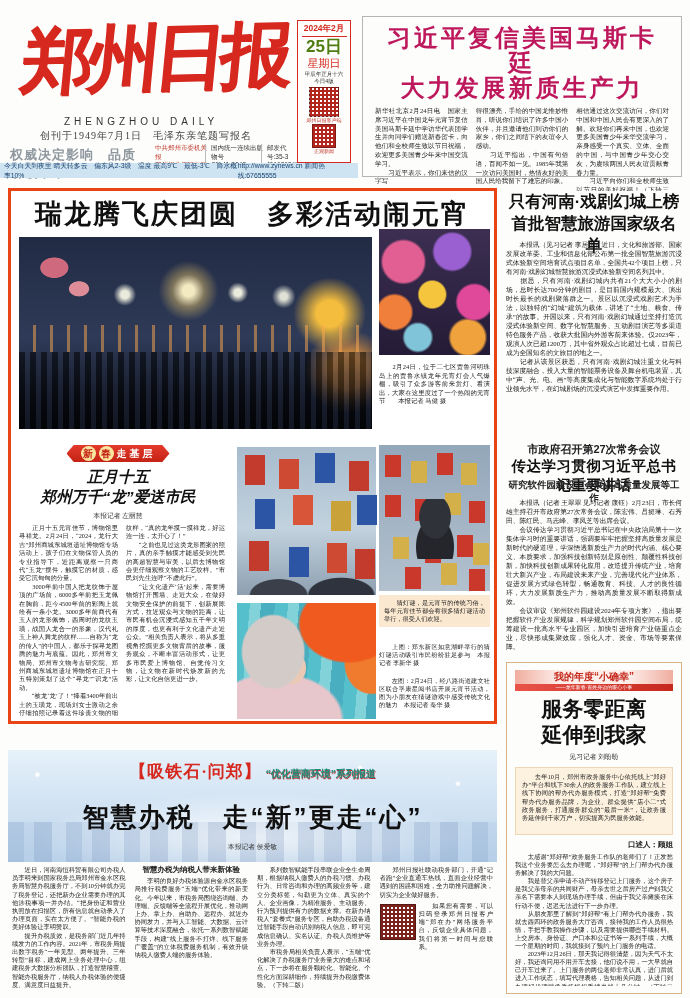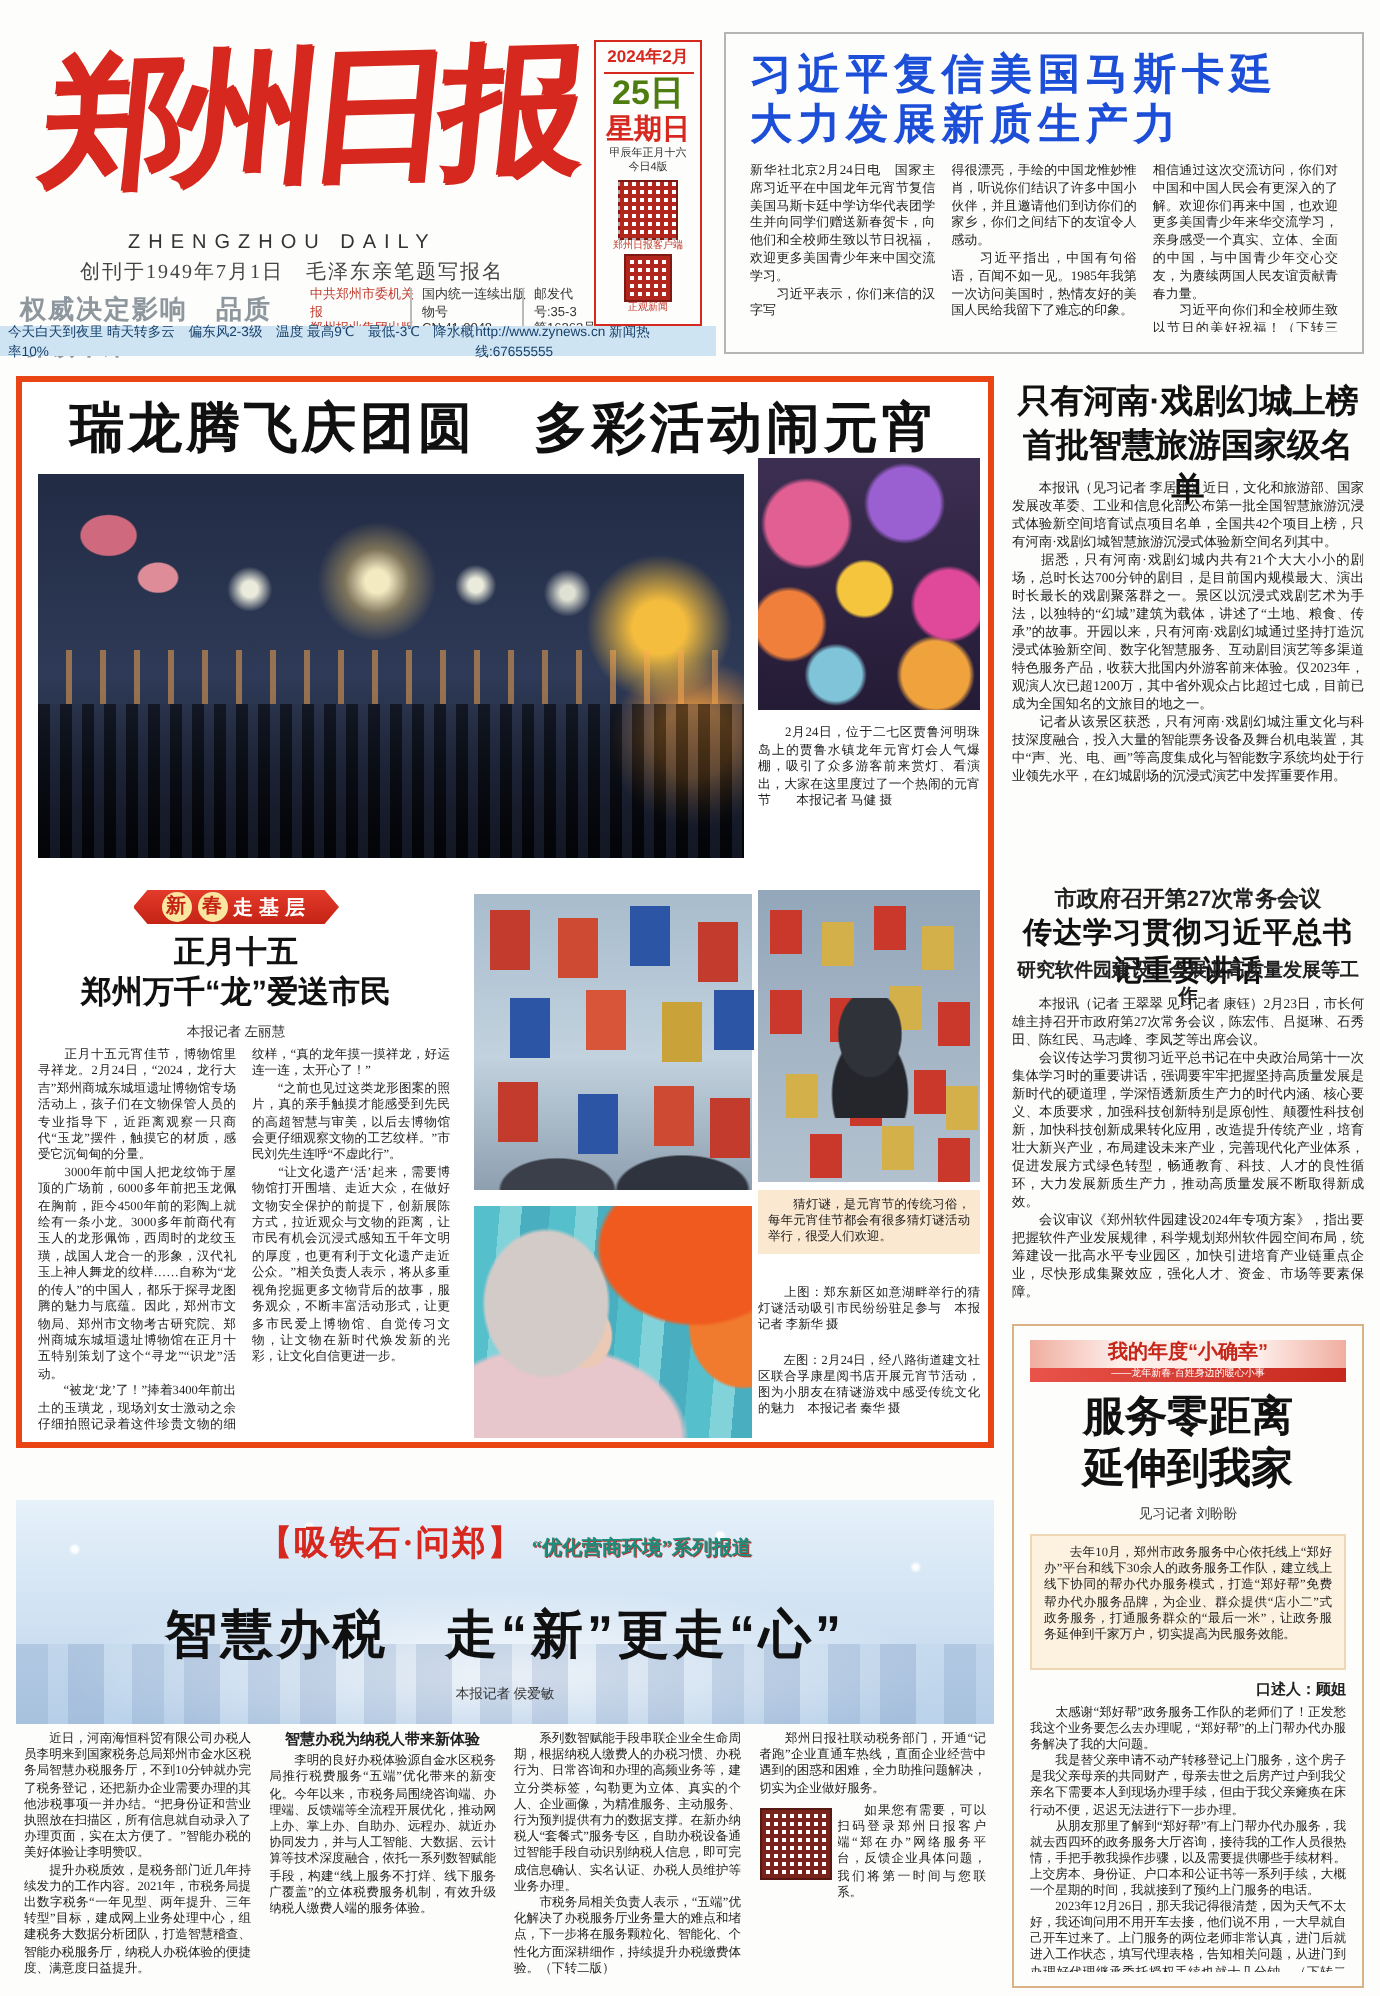--- a/index.html
+++ b/index.html
@@ -17,34 +17,34 @@
   .m-found{left:40px;top:129px;width:250px;font-size:10px;color:#444;letter-spacing:1px;}
   .m-slogan{left:10px;top:146px;width:138px;font-size:13px;font-weight:bold;color:#8e979e;letter-spacing:1px;}
   .m-block{top:144px;font-size:6.5px;line-height:8.5px;color:#333;padding-left:5px;border-left:1px solid #bbb;}
   .m-block.red{color:#c0392b;border-left:none;}
   .weather{left:0;top:163px;width:358px;height:15px;background:#cfe4f3;color:#17416b;font-size:6.8px;
            display:flex;align-items:center;justify-content:space-between;padding:0 4px;box-sizing:border-box;}
   .datebox{left:297px;top:20px;width:54px;height:143px;border:1px solid #d6281e;box-sizing:border-box;
            display:flex;flex-direction:column;align-items:center;padding:2px 1px;}
   .d-ym{font-size:8.5px;font-weight:bold;color:#d6281e;border-bottom:1px solid #d6281e;width:90%;text-align:center;padding-bottom:1px;}
   .d-day{font-size:17px;font-weight:bold;color:#4d7c0f;line-height:19px;}
-  .d-wk{font-size:14px;font-weight:bold;color:#d6281e;}
+  .d-wk{font-size:11px;font-weight:normal;color:#d6281e;}
   .d-sm{font-size:5.5px;color:#333;line-height:7px;}
   .d-lbl{font-size:5px;color:#c0392b;line-height:7px;}
   .qr{border:1px solid rgba(0,0,0,.3);
       background-image:repeating-linear-gradient(0deg,currentColor 0 2px,transparent 2px 4px),
                        repeating-linear-gradient(90deg,currentColor 0 2px,#fff 2px 4px);}
   .qr.red{color:#b3261e;}
   .qr.dark{color:#7a231c;}
   .qr.q28{width:28px;height:28px;margin-top:2px;}
   .qr.q22{width:22px;height:22px;}
 
   
   .tr-box{left:362px;top:16px;width:320px;height:161px;border:1px solid #b5b5b5;box-sizing:border-box;padding:8px 12px;}
-  .tr-h{font-size:21px;line-height:25px;font-weight:bold;letter-spacing:3px;color:#1d4ed8;}
+  .tr-h{font-size:24px;line-height:25px;font-weight:bold;letter-spacing:3px;text-align:center;color:#be185d;}
   .tr-cols{display:flex;gap:8px;margin-top:7px;}
   .tr-col{flex:1;font-size:6.5px;line-height:8.8px;height:84px;}
 
   
   .feature{left:8px;top:188px;width:489px;height:536px;border:3px solid #e94414;box-sizing:border-box;background:#fff;}
   .f-head{left:0;top:5px;width:483px;font-size:27px;font-weight:bold;letter-spacing:2px;color:#101010;text-align:center;}
   .photo{position:absolute;}
   #ph-main{left:8px;top:46px;width:353px;height:192px;background:
     radial-gradient(22px 16px at 10% 16%,#cf6a7e 0 62%,transparent 66%),
     radial-gradient(16px 12px at 17% 27%,#de8d98 0 60%,transparent 66%),
@@ -69,21 +69,21 @@
     radial-gradient(circle at 80% 86%,#f0a23c 0 12%,transparent 14%),
     radial-gradient(circle at 35% 86%,#7fc4d8 0 10%,transparent 12%),
     linear-gradient(180deg,#3c2f52,#241b36);}
   .f-cap1{left:368px;top:172px;width:111px;font-size:6.4px;line-height:8.6px;}
   .badge{left:0;top:254px;width:214px;display:flex;justify-content:center;}
   .ribbon{display:flex;align-items:center;gap:3px;background:linear-gradient(#e33a2b,#c42315);
           padding:1px 14px;clip-path:polygon(0 50%,7% 0,93% 0,100% 50%,93% 100%,7% 100%);}
   .rib-c{width:15px;height:15px;border-radius:50%;background:#fbe6a0;color:#c42315;font-weight:bold;
          font-size:10px;line-height:15px;text-align:center;}
   .rib-t{color:#fff;font-weight:bold;font-size:10px;letter-spacing:3px;}
-  .n-h{left:0;top:276px;width:214px;font-size:15.5px;line-height:20px;font-weight:bold;text-align:center;color:#111;}
+  .n-h{left:0;top:276px;width:214px;font-size:15.5px;line-height:20px;font-weight:bold;text-align:center;color:#111;font-style:italic;}
   .n-by{left:0;top:320px;width:214px;font-size:6.8px;text-align:center;color:#333;}
   .n-cols{left:8px;top:333px;width:206px;display:flex;gap:8px;}
   .n-col{flex:1;font-size:6.3px;line-height:8.4px;height:192px;}
   #ph-cards{left:226px;top:256px;width:139px;height:148px;background:linear-gradient(180deg,#a8bccd,#c2d2de 55%,#8e9fb0);}
   #ph-cards::before{content:"";position:absolute;left:8px;top:8px;width:20px;height:30px;background:#c23b2c;
     box-shadow:34px 4px #cf4a32,70px -2px #2c55a5,104px 6px #c23b2c,10px 44px #2c55a5,48px 40px #d8553a,
     86px 46px #caa23a,112px 40px #2c55a5,4px 86px #c23b2c,44px 92px #2c55a5,82px 88px #cf4a32,110px 94px #c23b2c;}
   #ph-cards::after{content:"";position:absolute;left:0;right:0;bottom:0;height:26px;
     background:radial-gradient(40px 22px at 30% 100%,#3a3f4a 0 70%,transparent 74%),
                radial-gradient(46px 24px at 75% 100%,#2f333d 0 70%,transparent 74%);}

